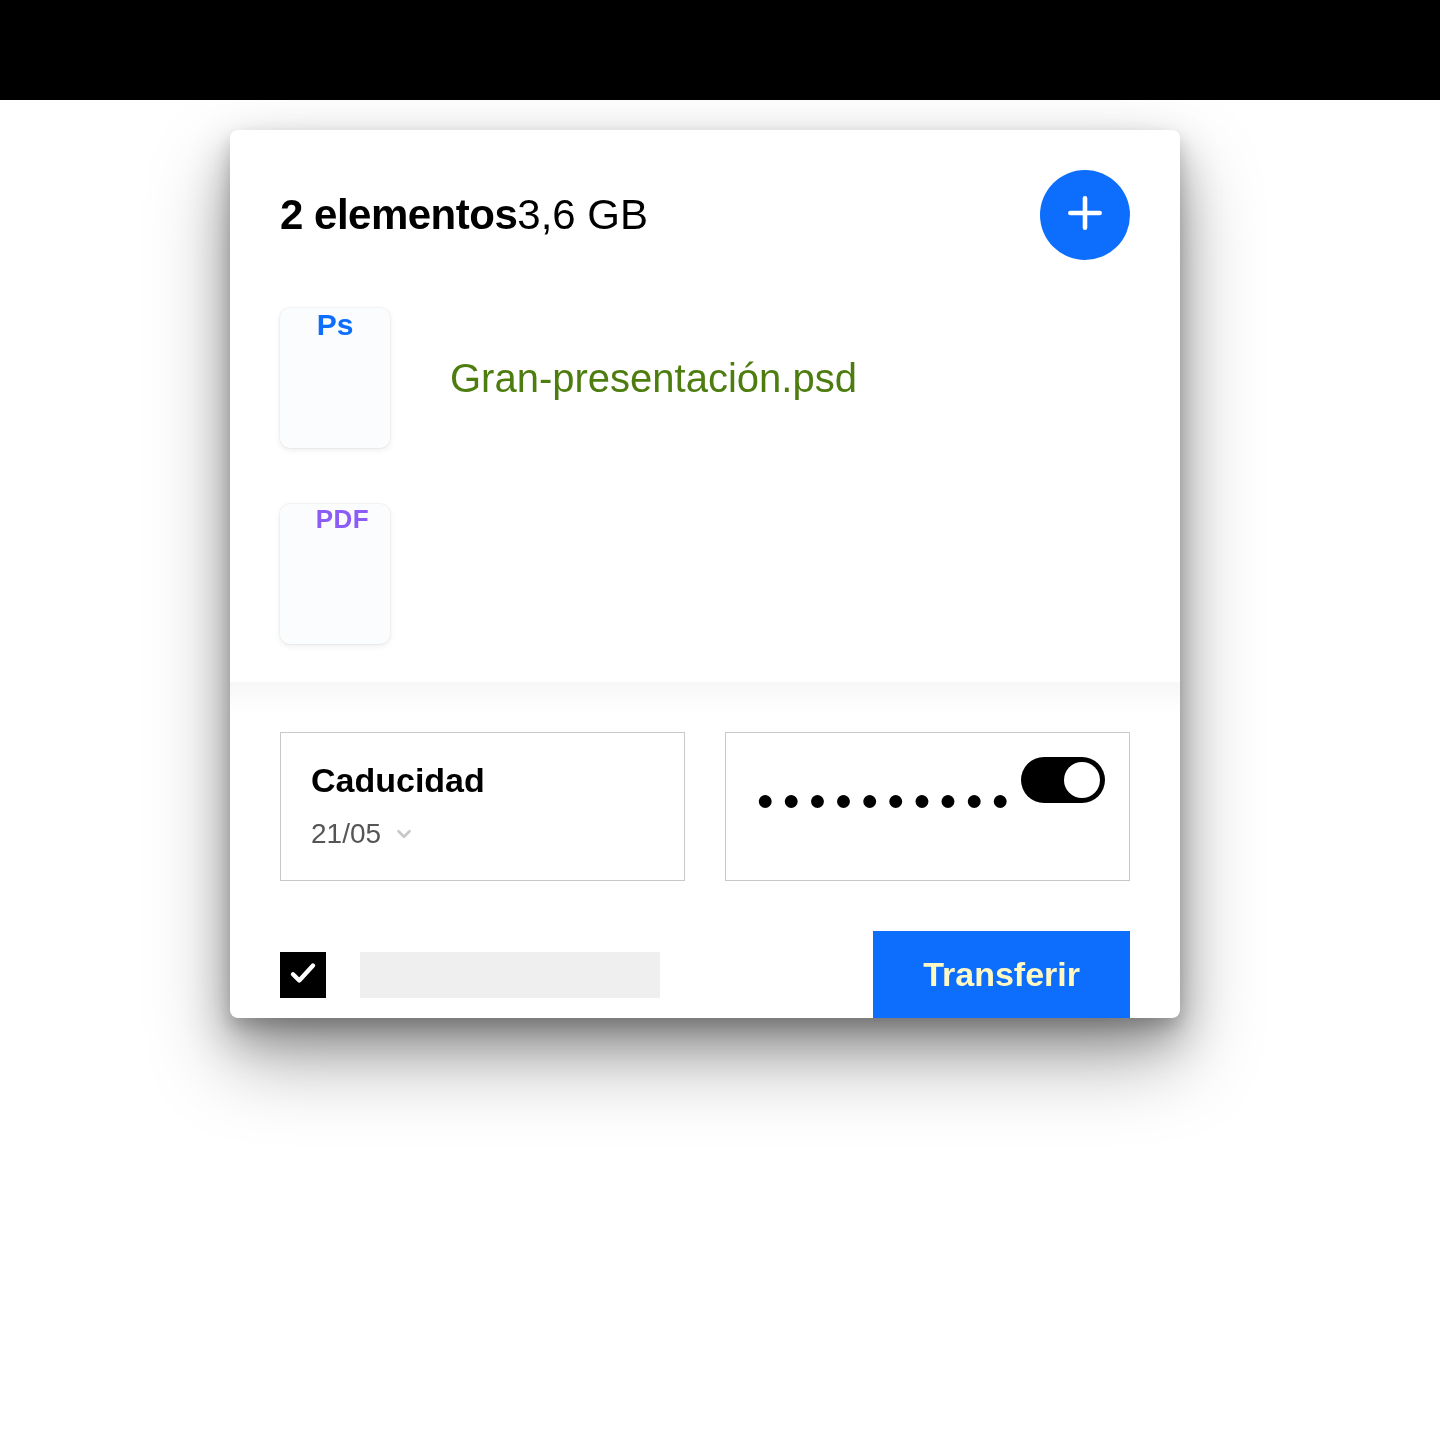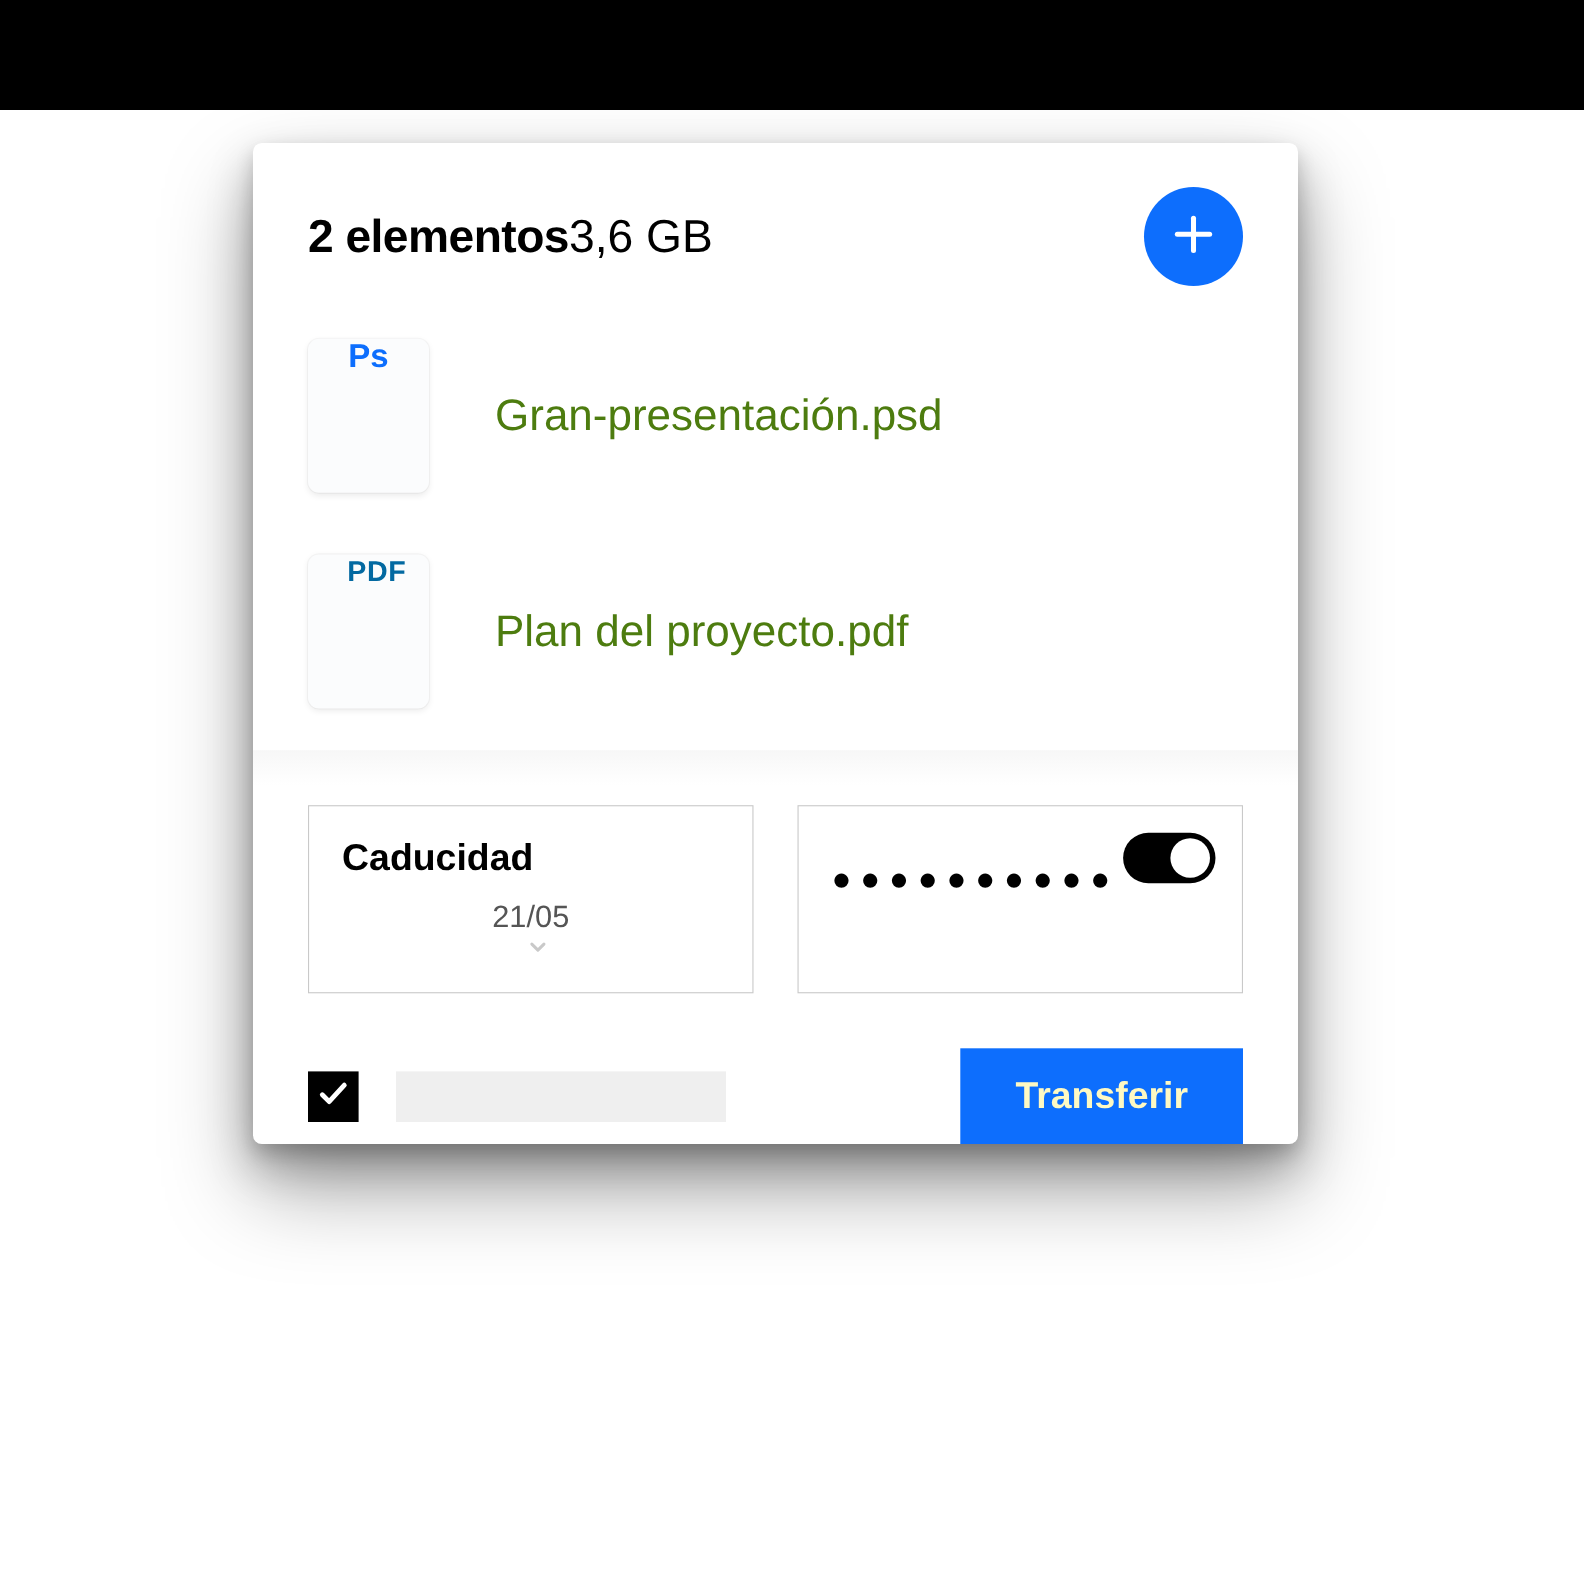--- a/index.html
+++ b/index.html
@@ -68,21 +68,21 @@
     border-radius: 10px;
     background: #fbfcfd;
     box-shadow: 0 2px 6px rgba(0,0,0,0.08), 0 0 0 1px rgba(0,0,0,0.03);
     display: flex;
     align-items: flex-start;
     justify-content: center;
     font-weight: 700;
     font-size: 30px;
   }
   .ps { color: #0d6efd; }
-  .pdf { color: #0369a1; font-size: 26px; letter-spacing: 0.5px; margin-left: 15px; }
+  .pdf { color: #8b5cf6; font-size: 26px; letter-spacing: 0.5px; margin-left: 15px; }
   .file-name {
     font-size: 40px;
     color: #4d7c0f;
     margin-left: 60px;
     font-weight: 400;
   }
 
   .divider-fade {
     height: 40px;
     background: linear-gradient(to bottom, #f7f7f7, #ffffff 80%);
@@ -104,21 +104,20 @@
     font-size: 34px;
     font-weight: 700;
     color: #000;
   }
   .option-sub {
     margin-top: 18px;
     display: flex;
     align-items: center;
     font-size: 28px;
     color: #555;
-    flex-direction: column;
   }
   .chevron {
     margin-left: 12px;
     width: 22px; height: 22px;
     display: inline-flex;
   }
   .chevron svg { width: 22px; height: 22px; }
 
   .toggle {
     position: absolute;
@@ -202,21 +201,20 @@
     <div class="file-icon">
       <span class="ps">Ps</span>
     </div>
     <span class="file-name">Gran-presentación.psd</span>
   </div>
 
   <div class="file-row">
     <div class="file-icon">
       <span class="pdf">PDF</span>
     </div>
-    <span class="file-name">Plan del proyecto.pdf</span>
   </div>
 
   <div class="divider-fade"></div>
 
   <div class="options-row">
 
     <div class="option-box">
       <div class="option-title">Caducidad</div>
       <div class="option-sub">
         <span>21/05</span>

